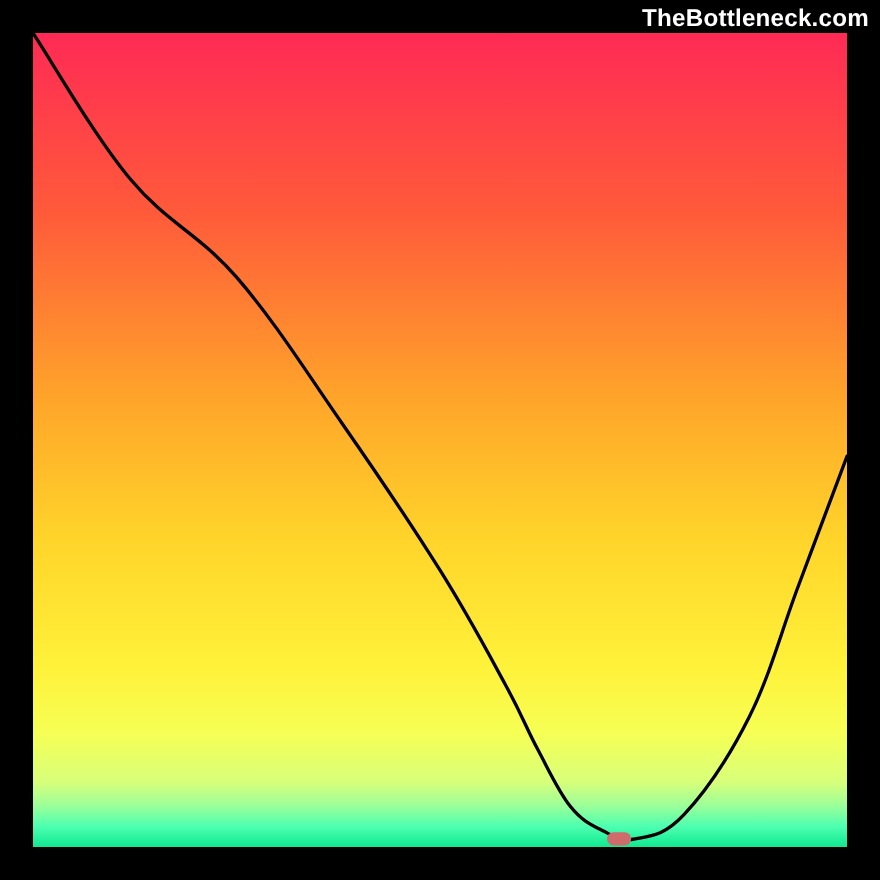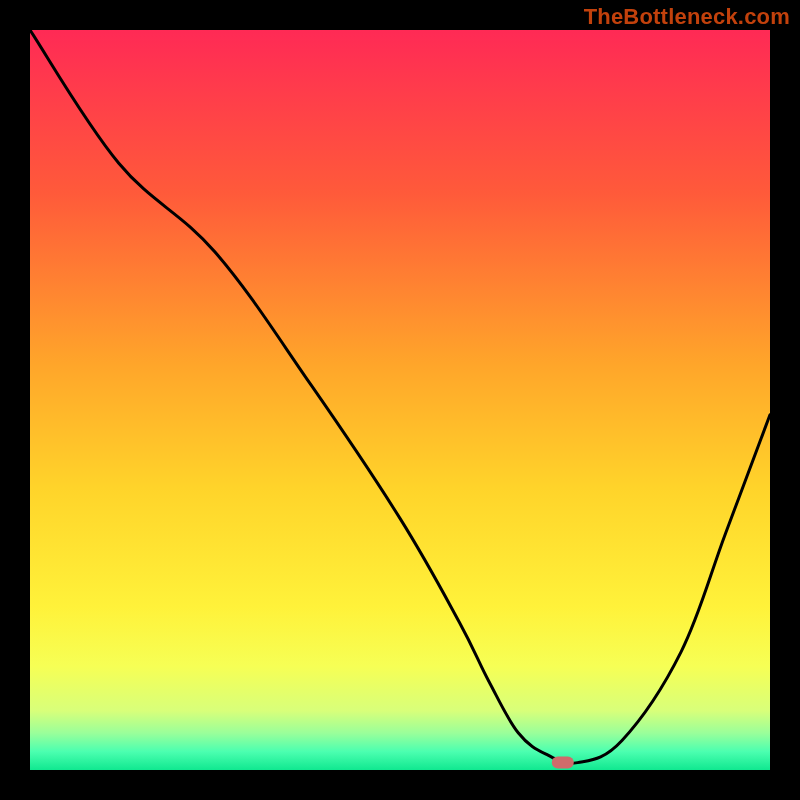--- a/index.html
+++ b/index.html
@@ -16,21 +16,21 @@
     height: 800px;
     background: #000;
   }
   .watermark {
     position: absolute;
     top: 4px;
     right: 10px;
     font-family: Arial, Helvetica, sans-serif;
     font-size: 22px;
     font-weight: 600;
-    color: #c2410c;
+    color: #ffffff;
     letter-spacing: 0.2px;
     user-select: none;
   }
   svg {
     position: absolute;
     left: 0;
     top: 0;
   }
 </style>
 </head>

